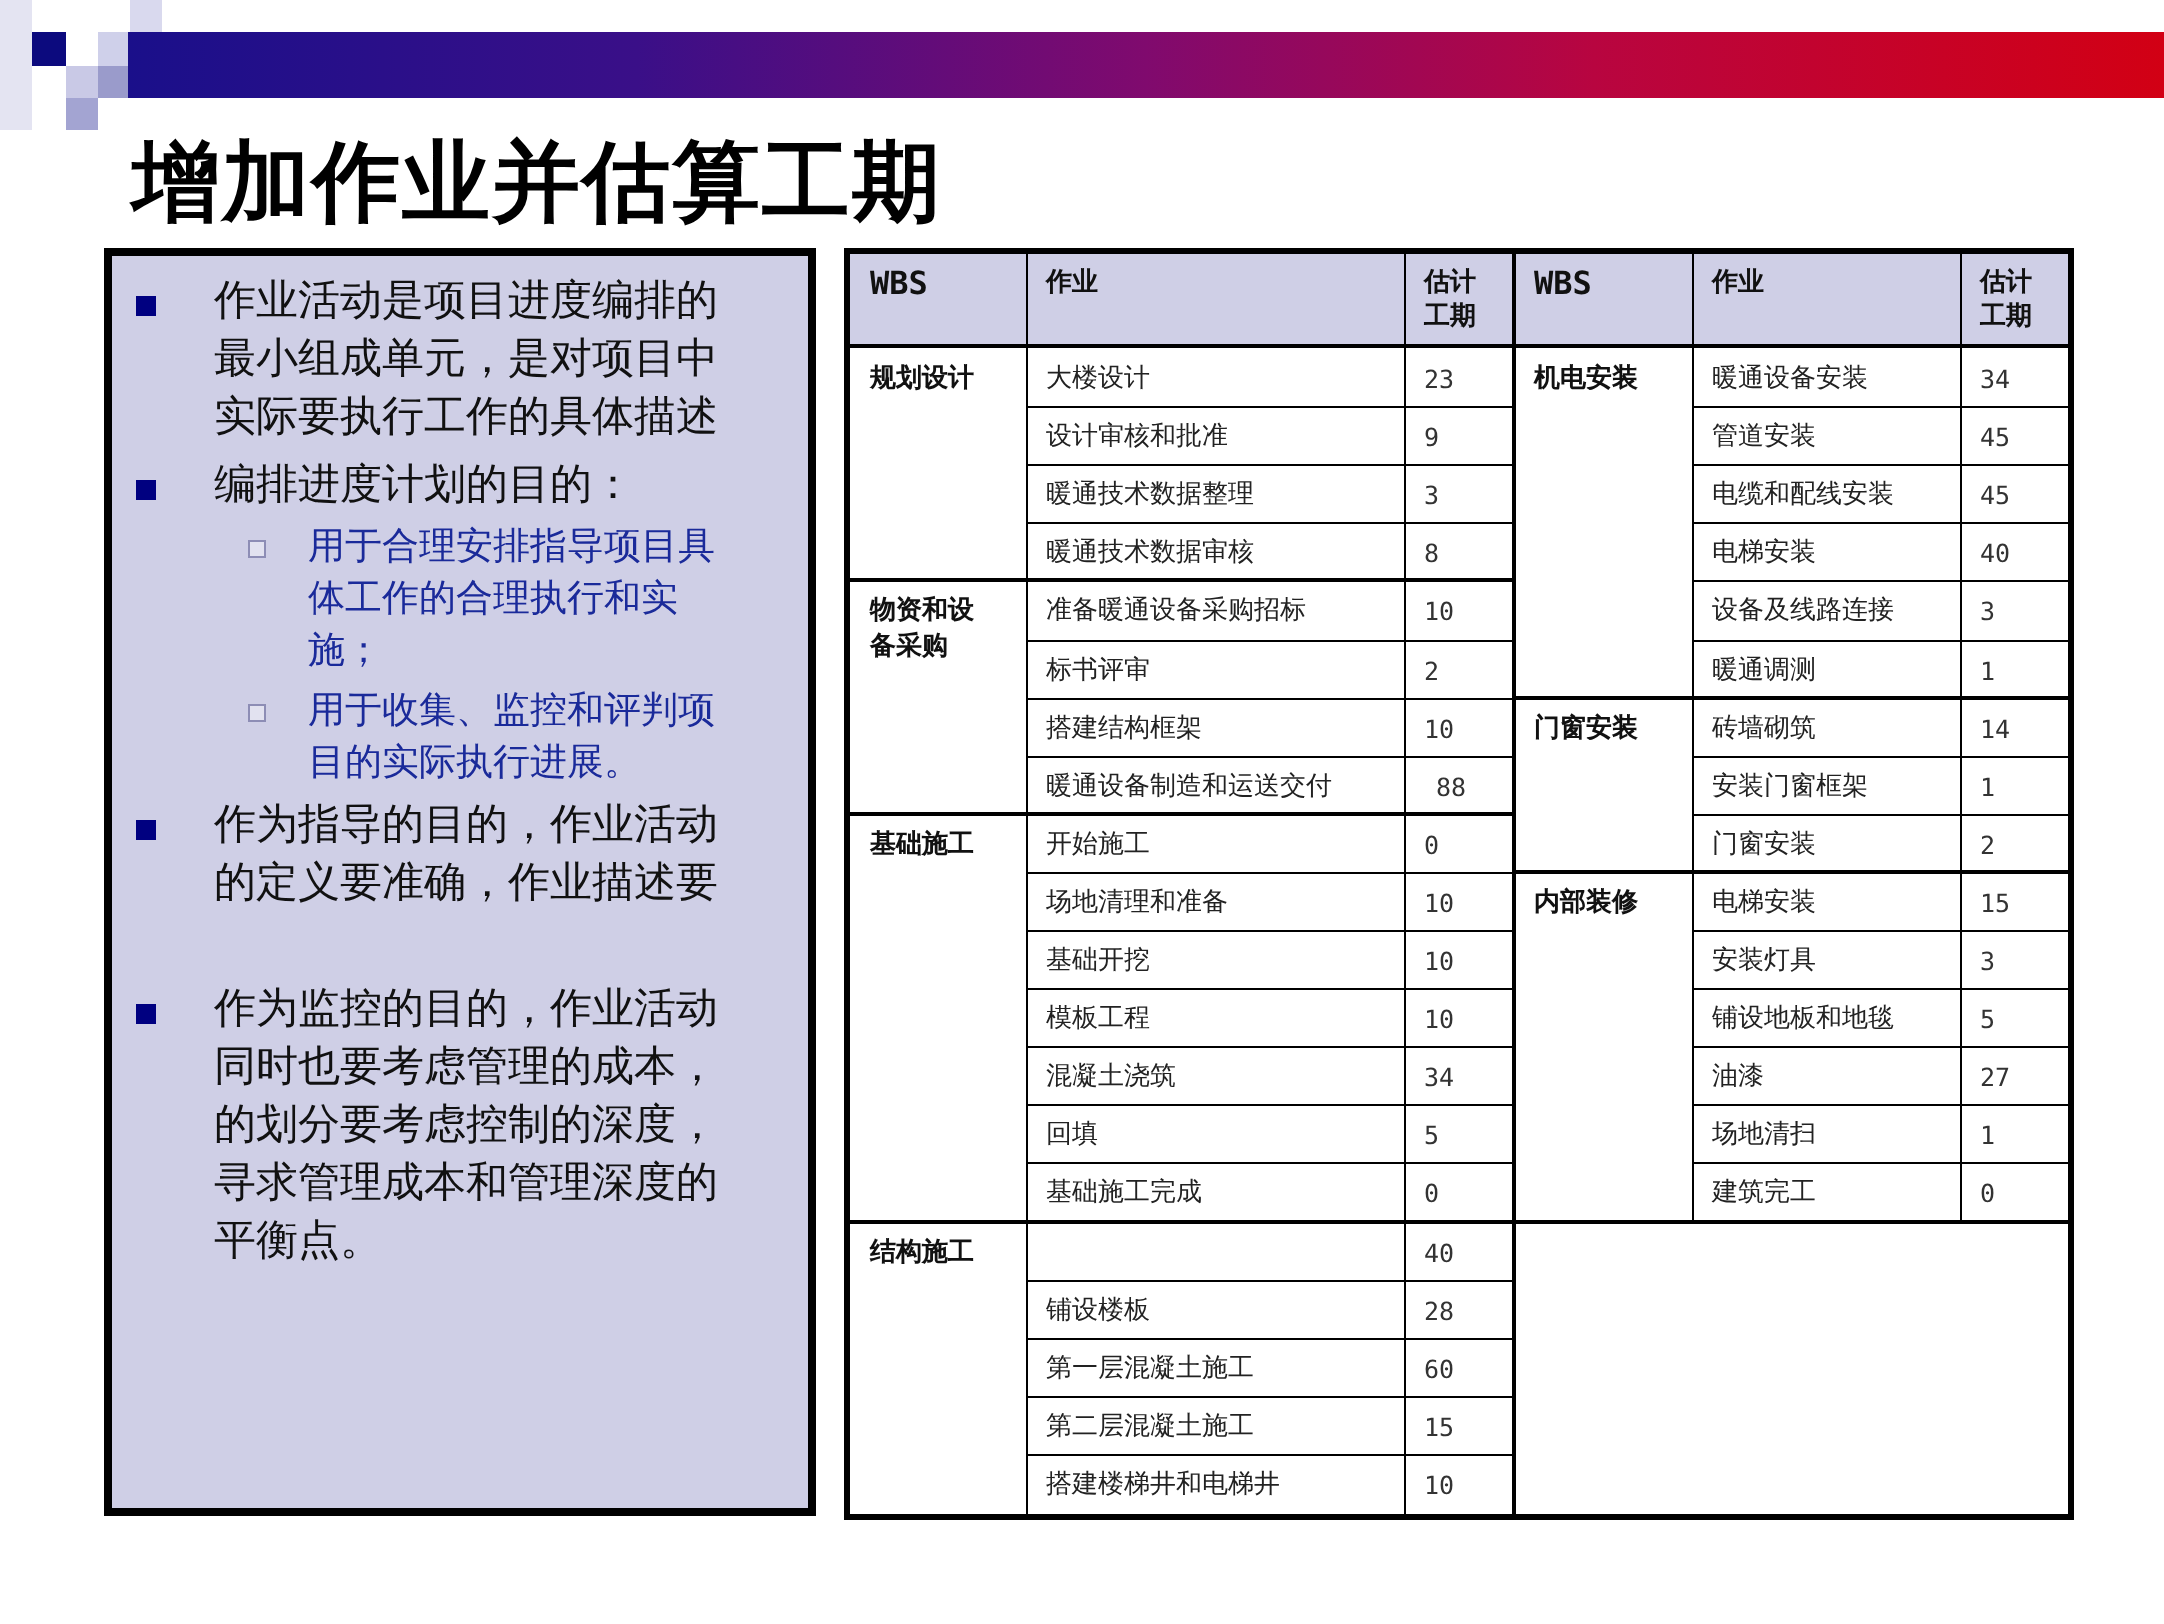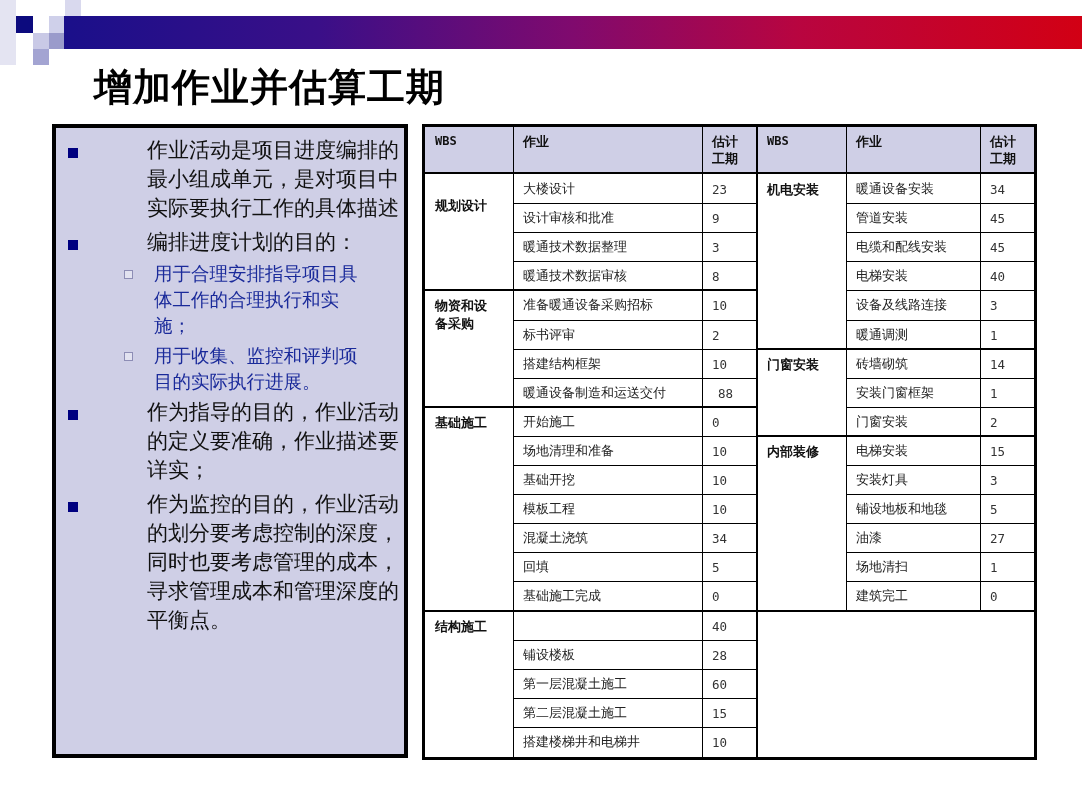--- a/index.html
+++ b/index.html
@@ -1,32 +1,32 @@
 <!DOCTYPE html>
 <html><head>
 <meta charset="utf-8">
 <style>
   html, body { margin:0; padding:0; }
   body { width:1082px; height:812px; background:#ffffff; position:relative; overflow:hidden;
          font-family:"DejaVu Sans", "Liberation Sans", sans-serif; }
   .deco { position:absolute; }
   .banner { position:absolute; left:64px; top:16px; width:1018px; height:33px;
             background:linear-gradient(to right, #1a0f8a 0%, #3a0f88 25%, #800a6e 50%, #b80540 72%, #d20014 100%); }
-  .title { position:absolute; left:66px; top:62px; font-size:38px; font-weight:bold; color:#000; letter-spacing:1px;margin-left:28px; }
+  .title { position:absolute; left:66px; top:62px; font-size:44px; font-weight:bold; color:#000; letter-spacing:1px; }
   .left-panel { position:absolute; left:52px; top:124px; width:348px; height:626px;
                 background:#cfcfe6; border:4px solid #000; }
   .b-main { position:absolute; width:10px; height:10px; background:#000080; }
   .b-sub { position:absolute; width:9px; height:9px; border:1px solid #8d8db5; background:#e2e2f0; box-sizing:border-box; }
-  .txt-main { position:absolute; font-size:21px; line-height:29px; color:#111;margin-left:40px; }
+  .txt-main { position:absolute; font-size:21px; line-height:29px; color:#111; }
   .txt-sub { position:absolute; font-size:18.5px; line-height:26px; color:#1a2a9a; }
   .tbl-wrap { position:absolute; left:422px; top:124px; width:615px; height:636px;
               border:3px solid #000; box-sizing:border-box; background:#fff; }
   .cell { position:absolute; box-sizing:border-box; font-size:13px; color:#222; padding:6px 0 0 10px; }
   .hcell { background:#cfcfe6; font-weight:bold; font-size:13px; color:#111; padding-top:6px; line-height:17px; }
-  .hcell.mono { font-family:"DejaVu Sans Mono", monospace; font-size:12px; }
+  .hcell.mono { font-family:"DejaVu Sans Mono", monospace; font-size:16px; }
   .wbs { font-weight:bold; font-size:13px; color:#111; line-height:18px; padding-top:7px; }
   .num { font-family:"DejaVu Sans Mono", "Liberation Mono", monospace; font-size:12.5px; color:#333; padding-top:8px; }
   .caption { position:absolute; font-size:20px; font-weight:bold; color:#111; line-height:28px; letter-spacing:0.5px; }
   .line { position:absolute; background:#000; }
 </style>
 </head>
 <body>
 
 <div class="deco" style="left:0;top:0;width:120px;height:70px;">
   <div class="deco" style="left:0;top:0;width:16px;height:65px;background:#e4e4f2;"></div>
@@ -66,48 +66,47 @@
   <div class="b-sub" style="left:68px;top:224px;"></div>
   <div class="txt-sub" style="left:98px;top:215px;">
     <div>用于收集、监控和评判项</div>
     <div>目的实际执行进展。</div>
   </div>
 
   <div class="b-main" style="left:12px;top:282px;"></div>
   <div class="txt-main" style="left:51px;top:270px;">
     <div>作为指导的目的，作业活动</div>
     <div>的定义要准确，作业描述要</div>
-    <div>详实；</div>
   </div>
 
   <div class="b-main" style="left:12px;top:374px;"></div>
   <div class="txt-main" style="left:51px;top:362px;">
     <div>作为监控的目的，作业活动</div>
+    <div>同时也要考虑管理的成本，</div>
     <div>的划分要考虑控制的深度，</div>
-    <div>同时也要考虑管理的成本，</div>
     <div>寻求管理成本和管理深度的</div>
     <div>平衡点。</div>
   </div>
 </div>
 
 <div class="tbl-wrap" id="tbl">
     <div class="cell hcell mono" style="left: 0px; top: 0px; width: 88px; height: 45px;">WBS</div>
     <div class="cell hcell" style="left: 88px; top: 0px; width: 189px; height: 45px;">作业</div>
     <div class="cell hcell" style="left: 277px; top: 0px; width: 55px; height: 45px;">
       <div>估计</div>
       <div>工期</div>
     </div>
     <div class="cell hcell mono" style="left: 332px; top: 0px; width: 89px; height: 45px;">WBS</div>
     <div class="cell hcell" style="left: 421px; top: 0px; width: 134px; height: 45px;">作业</div>
     <div class="cell hcell" style="left: 555px; top: 0px; width: 54px; height: 45px;">
       <div>估计</div>
       <div>工期</div>
     </div>
     <div class="line" style="left: 0px; top: 45px; width: 609px; height: 2px;"></div>
-    <div class="cell wbs" style="left: 0px; top: 47px; width: 88px; height: 116.4px; margin-top: 16px;">规划设计</div>
+    <div class="cell wbs" style="left: 0px; top: 47px; width: 88px; height: 116.4px;">规划设计</div>
     <div class="cell " style="left: 88px; top: 47px; width: 189px; height: 29.1px;">大楼设计</div>
     <div class="cell num" style="left: 277px; top: 47px; width: 55px; height: 29.1px;">23</div>
     <div class="cell " style="left: 88px; top: 76.1px; width: 189px; height: 29.1px;">设计审核和批准</div>
     <div class="cell num" style="left: 277px; top: 76.1px; width: 55px; height: 29.1px;">9</div>
     <div class="line" style="left: 88px; top: 76.1px; width: 244px; height: 1px;"></div>
     <div class="cell " style="left: 88px; top: 105.2px; width: 189px; height: 29.1px;">暖通技术数据整理</div>
     <div class="cell num" style="left: 277px; top: 105.2px; width: 55px; height: 29.1px;">3</div>
     <div class="line" style="left: 88px; top: 105.2px; width: 244px; height: 1px;"></div>
     <div class="cell " style="left: 88px; top: 134.3px; width: 189px; height: 29.1px;">暖通技术数据审核</div>
     <div class="cell num" style="left: 277px; top: 134.3px; width: 55px; height: 29.1px;">8</div>

